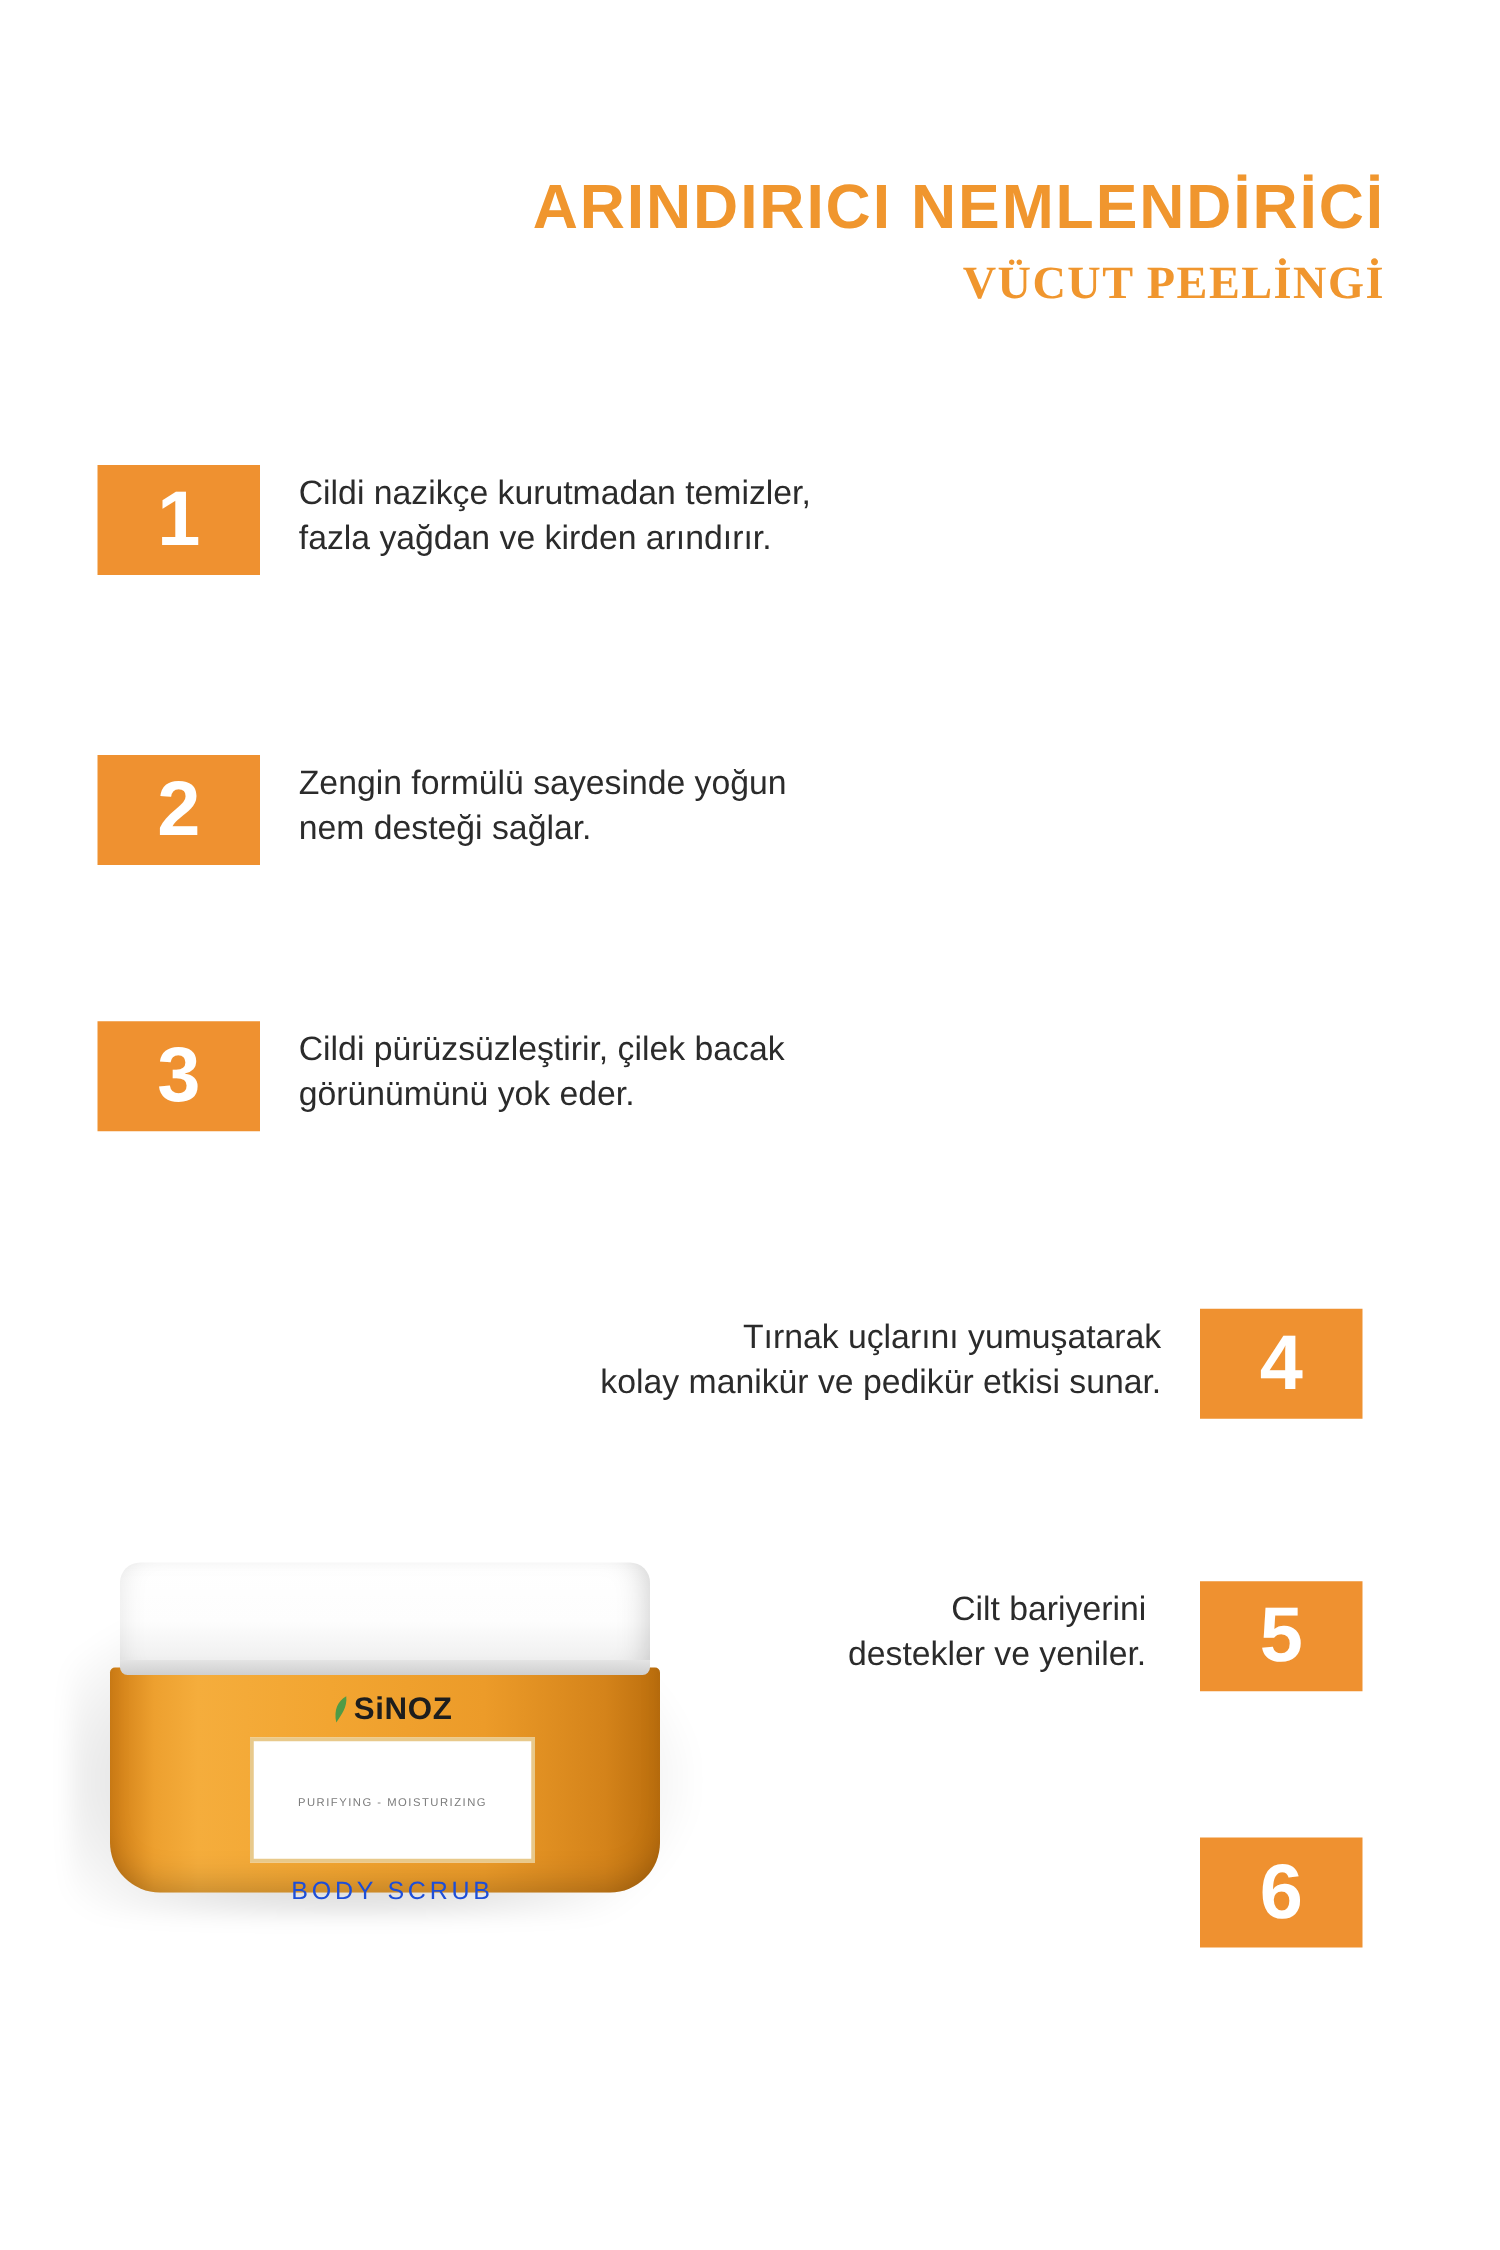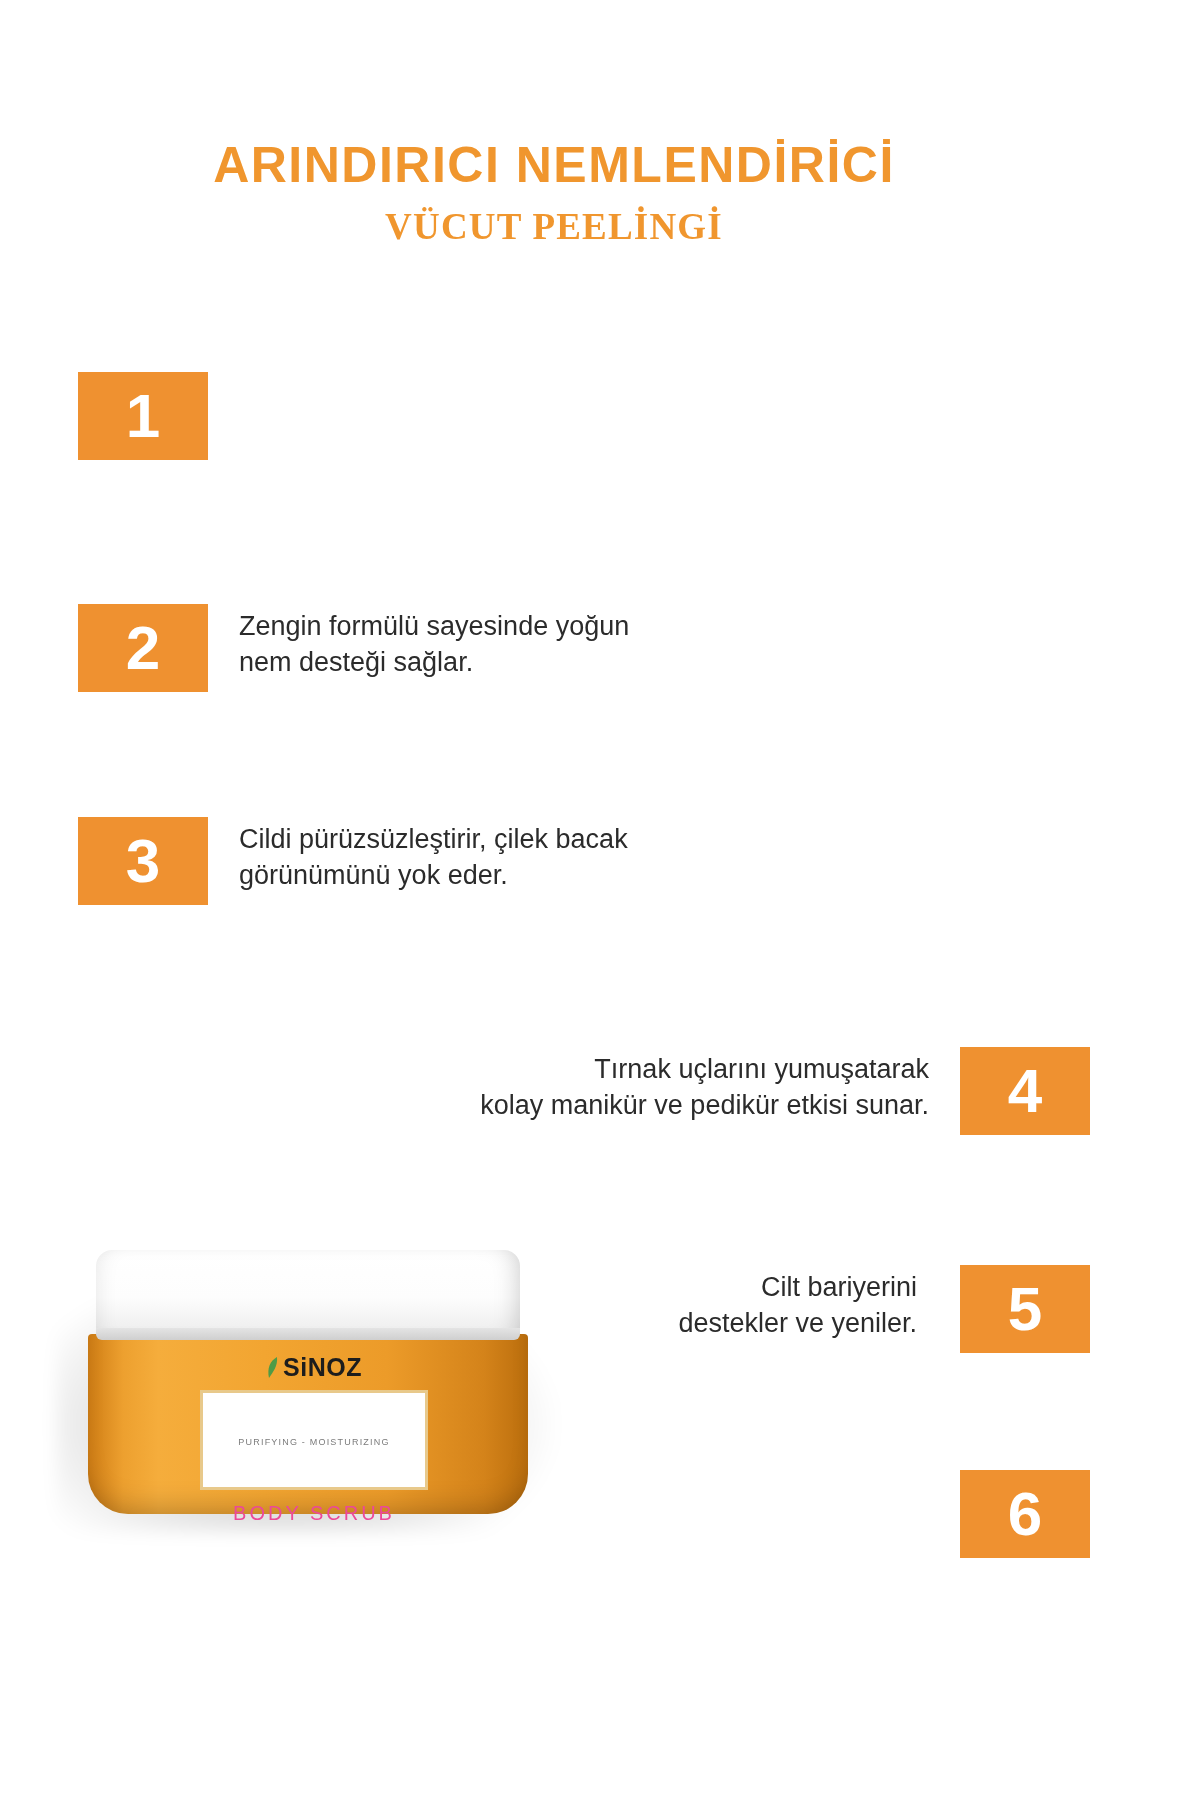--- a/index.html
+++ b/index.html
@@ -21,21 +21,21 @@
     height: 1800px;
     background: #ffffff;
   }
 
   
   .heading-block {
     position: absolute;
     top: 138px;
     left: 0;
     width: 1108px;
-    text-align: center;
+    text-align: right;
   }
   .title-main {
     font-size: 50px;
     font-weight: 700;
     letter-spacing: 1.5px;
     color: #f0962e;
     line-height: 1.1;
     margin: 0;
     white-space: nowrap;
   }
@@ -198,37 +198,39 @@
   .label-sub {
     font-size: 9px;
     letter-spacing: 1.2px;
     color: #7b7b7b;
     margin-top: 9px;
     white-space: nowrap;
   }
   .label-product {
     font-size: 20px;
     letter-spacing: 3px;
-    color: #ec4899;
+    color: #1d4ed8;
     margin-top: 7px;
     white-space: nowrap;
   }
 </style>
 </head>
 <body>
 
 <div class="page">
 
   <div class="heading-block">
     <h1 class="title-main">ARINDIRICI NEMLENDİRİCİ</h1>
     <h2 class="title-sub">VÜCUT PEELİNGİ</h2>
   </div>
 
   <div class="feature left" id="feature-1">
     <div class="badge">1</div>
+    <div class="feature-text">Cildi nazikçe kurutmadan temizler,
+fazla yağdan ve kirden arındırır.</div>
   </div>
 
   <div class="feature left" id="feature-2">
     <div class="badge">2</div>
     <div class="feature-text">Zengin formülü sayesinde yoğun
 nem desteği sağlar.</div>
   </div>
 
   <div class="feature left" id="feature-3">
     <div class="badge">3</div>

